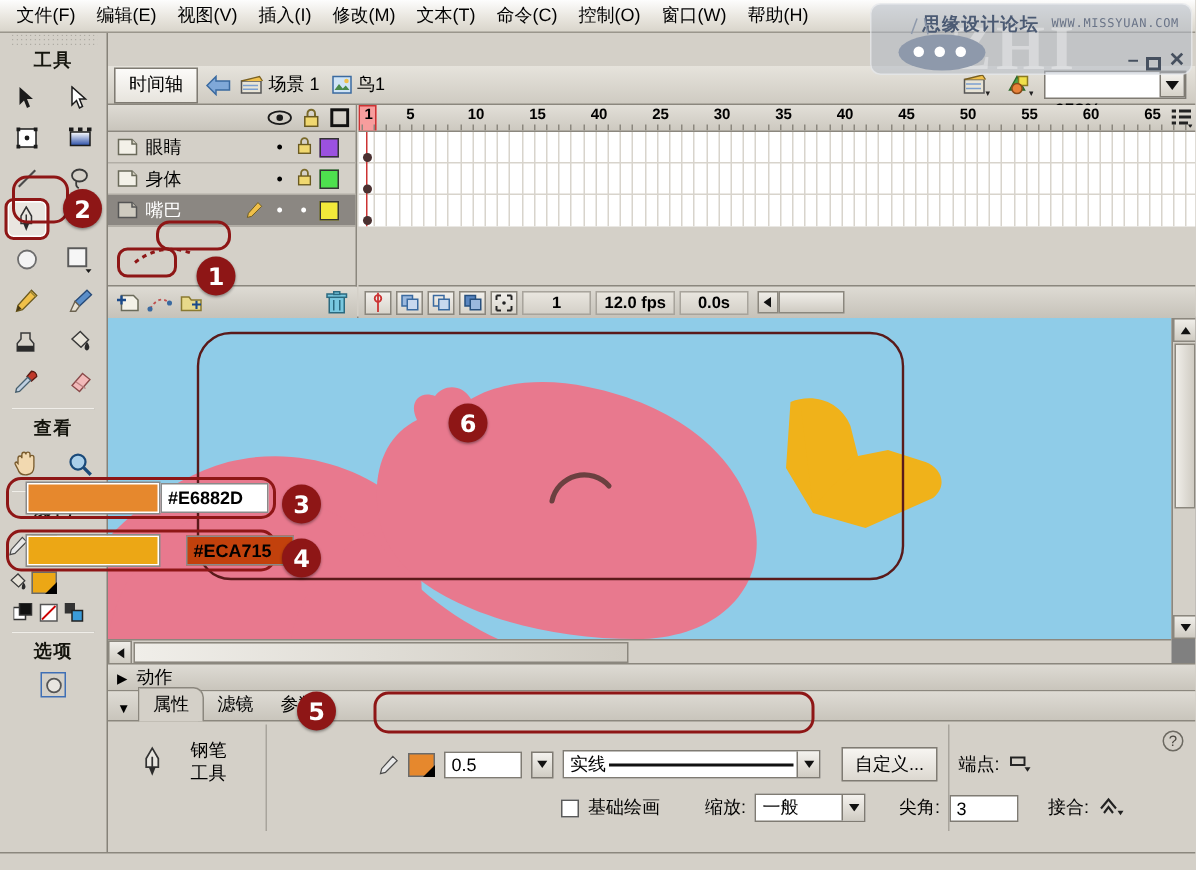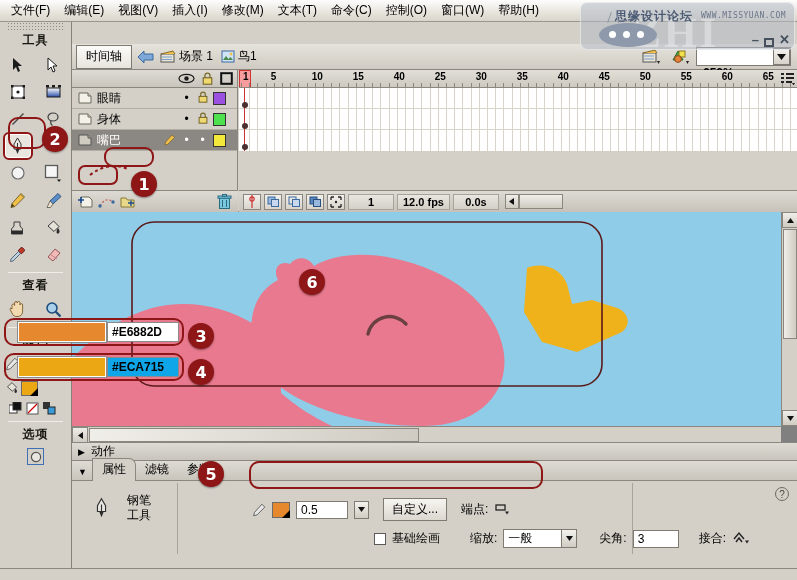--- a/index.html
+++ b/index.html
@@ -1086,20 +1086,29 @@
             </svg>
           <div class="swatch-btn" id="propSw" style="width: 18px; height: 16px; background: rgb(230, 136, 45);">
             <div class="swatch-caret"></div>
           </div>
           <div class="field" style="width:52px;">0.5</div>
           <div class="dd-btn">
             <svg width="7" height="5" viewBox="0 0 7 5">
                 <path d="M0 0 L7 0 L3.5 5 Z" fill="#111"></path>
               </svg>
           </div>
+          <div style="display:flex; align-items:center; background:#fff; border:1px solid #7f7b73; width:172px; height:19px;">
+            <span style="padding-left:4px; font-size:12px;">实线</span>
+            <div style="flex:1; height:2px; background:#111; margin:0 2px;"></div>
+            <div class="dd-btn" style="border:none;border-left:1px solid #7f7b73;height:17px;">
+              <svg width="7" height="5" viewBox="0 0 7 5">
+                  <path d="M0 0 L7 0 L3.5 5 Z" fill="#111"></path>
+                </svg>
+            </div>
+          </div>
           <div class="push-btn" style="margin-left:8px;">自定义...</div>
           <span style="margin-left:8px; font-size:12px;">端点:</span>
           <span>
             <svg width="16" height="14" viewBox="0 0 16 14">
                 <rect x="2" y="4" width="9" height="5" fill="none" stroke="#222" stroke-width="1.3"></rect>
                 <path d="M11 10.5 L15 10.5 L13 13.5 Z" fill="#222"></path>
               </svg>
           </span>
         </div>
 
@@ -1136,21 +1145,21 @@
   <div class="redbox" style="left:78px; top:165px; width:40px; height:20px; border-radius:7px;"></div>
   <div class="redbox" style="left:104px; top:147px; width:50px; height:20px; border-radius:9px;"></div>
   <div class="redbox" style="left:4px; top:318px; width:180px; height:28px;"></div>
   <div class="redbox" style="left:4px; top:353px; width:180px; height:28px;"></div>
   <div class="redbox" style="left:249px; top:461px; width:294px; height:28px;"></div>
 
   <div style="position:absolute; left:18px; top:322px; width:88px; height:20px; background:#E6882D; border:1px solid #fff; outline:1px solid #8a8a8a;"></div>
   <div style="position:absolute; left:107px; top:322px; width:72px; height:20px; background:#fff; border:1px solid #8a8a8a; font-size:12px; font-weight:bold; line-height:19px; padding-left:4px;">#E6882D</div>
 
   <div style="position:absolute; left:18px; top:357px; width:88px; height:20px; background:#ECA715; border:1px solid #fff; outline:1px solid #8a8a8a;"></div>
-  <div style="position:absolute; left:107px; top:357px; width:72px; height:20px; background:#0ea5e9; border:1px solid #8a8a8a; font-size:12px; font-weight:bold; line-height:19px; padding-left:4px;">#ECA715</div>
+  <div style="position:absolute; left:124px; top:357px; width:72px; height:20px; background:#c2410c; border:1px solid #8a8a8a; font-size:12px; font-weight:bold; line-height:19px; padding-left:4px;">#ECA715</div>
 
   <svg style="position:absolute; left:86px; top:157px; width:60px; height:26px; pointer-events:none;">
     <path d="M4 18 Q22 4 42 12" fill="none" stroke="#8e1616" stroke-width="2" stroke-dasharray="3 3"></path>
   </svg>
 
   <div class="badge" id="b1" style="left: 131px; top: 171px;">1</div>
   <div class="badge" id="b2" style="left: 42px; top: 126px;">2</div>
   <div class="badge" id="b3" style="left: 188px; top: 323px;">3</div>
   <div class="badge" id="b4" style="left: 188px; top: 359px;">4</div>
   <div class="badge" id="b5" style="left: 198px; top: 461px;">5</div>

